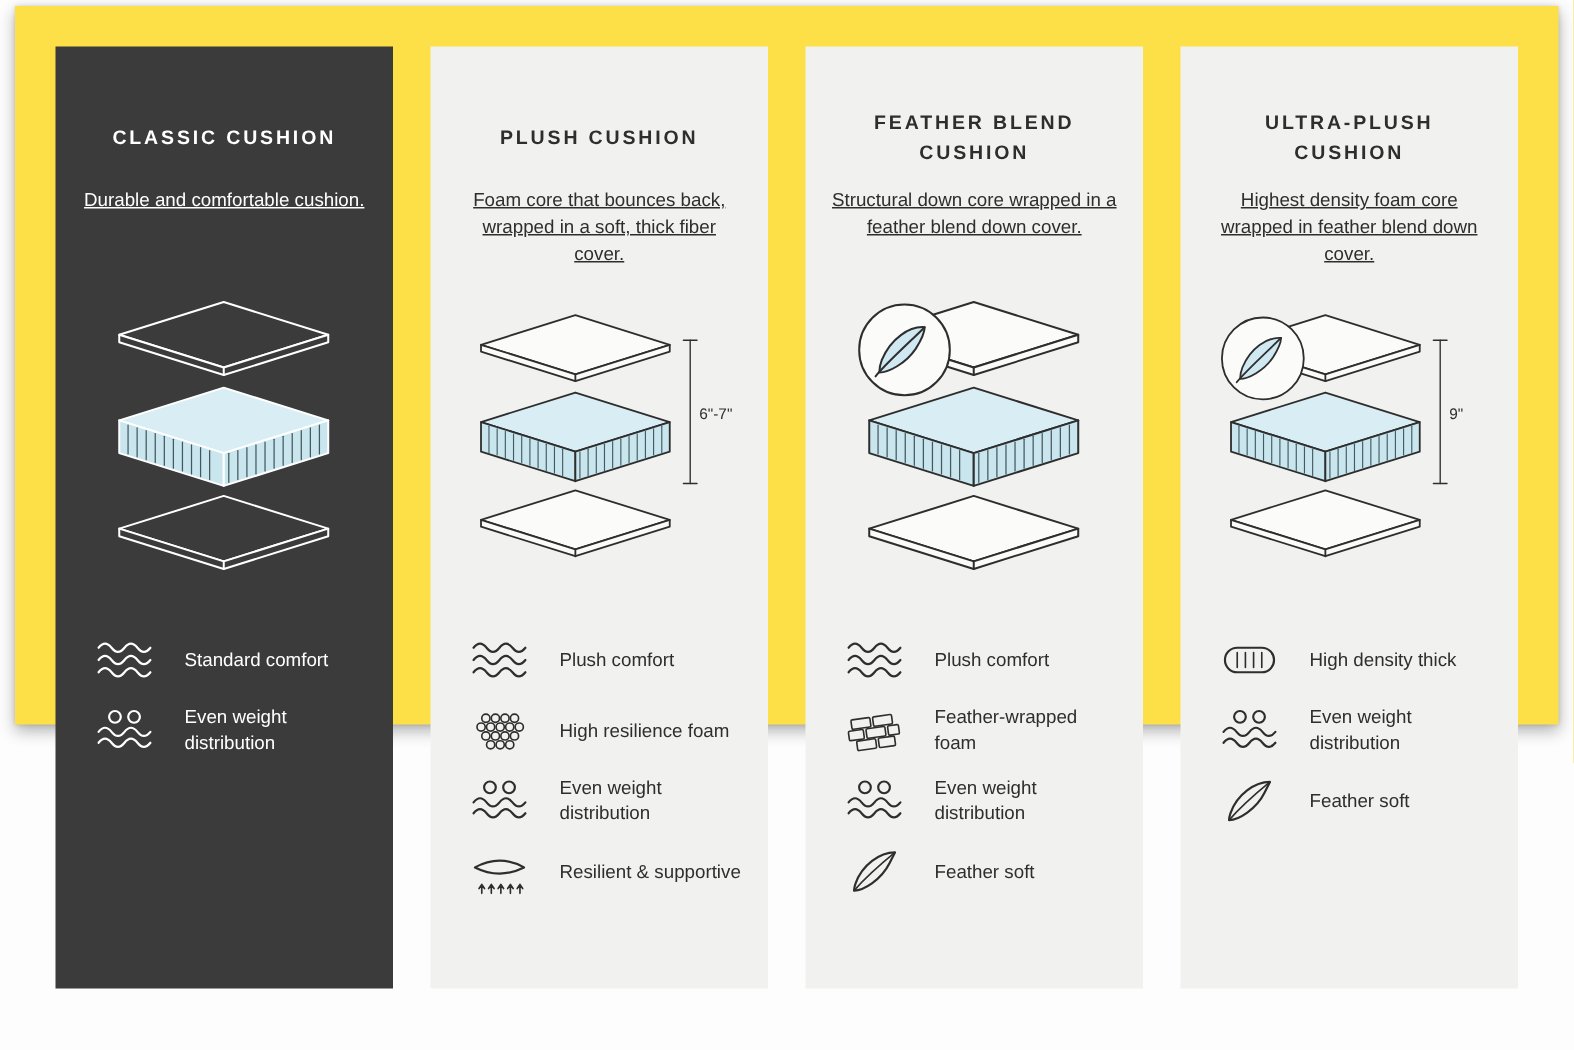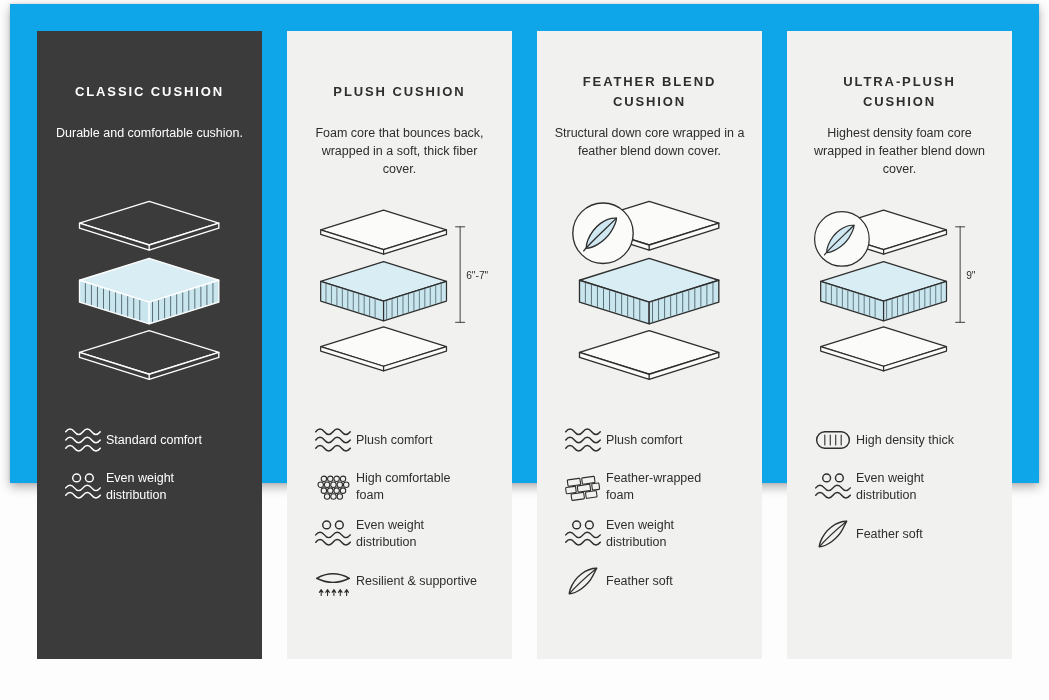--- a/index.html
+++ b/index.html
@@ -7,21 +7,21 @@
   body {
     background: #fdfdfd;
     font-family: "Liberation Sans", sans-serif;
     position: relative;
     overflow: hidden;
   }
   .sheet {
     position: absolute;
     left: 10px; top: 4px;
     width: 1029px; height: 479px;
-    background: #0ea5e9;
+    background: #fde047;
     box-shadow: 0 4px 10px rgba(0,0,0,.30), 0 0 3px rgba(0,0,0,.12);
   }
   .cards {
     display: flex;
     gap: 25px;
     justify-content: center;
     padding-top: 27px;
   }
   .card {
     width: 225px; height: 628px;
@@ -34,30 +34,30 @@
     min-height: 42px;
     display: flex; align-items: center; justify-content: center;
     text-align: center;
     font-size: 13px; font-weight: 700;
     letter-spacing: 1.9px; line-height: 1.55;
   }
   .desc {
     margin-top: 12px;
     min-height: 56px;
     text-align: center;
-    font-size: 12.5px; line-height: 1.42;
+    font-size: 12.5px; line-height: 1.42; text-decoration: underline;
   }
   .illus {
     height: 206px; margin-top: 8px;
     display: flex; align-items: center; justify-content: center;
   }
   .features { margin-top: 28px; padding-left: 9px; }
   .feature {
     display: flex; align-items: center;
-    gap: 3px; margin-bottom: 13px; min-height: 33px;
+    gap: 20px; margin-bottom: 13px; min-height: 33px;
   }
   .ficon { width: 40px; height: 34px; flex: none; }
   .flabel { font-size: 12.5px; line-height: 1.35; max-width: 124px; }
   .cushion-svg { display: block; }
   .cushion-svg text { font-family: "Liberation Sans", sans-serif; }
 </style>
 </head>
 <body>
 
 <svg style="position:absolute;width:0;height:0" aria-hidden="true">
@@ -236,21 +236,21 @@
           <div class="feature">
             <svg class="ficon" viewBox="0 0 44 36" fill="none" stroke="currentColor" stroke-width="1.6" stroke-linecap="round" stroke-linejoin="round">
               <use href="#waves-icon" xlink:href="#waves-icon"></use>
             </svg>
             <span class="flabel">Plush comfort</span>
           </div>
           <div class="feature">
             <svg class="ficon" viewBox="0 0 44 36" fill="none" stroke="currentColor" stroke-width="1.6" stroke-linecap="round" stroke-linejoin="round">
               <use href="#foam-cells-icon" xlink:href="#foam-cells-icon"></use>
             </svg>
-            <span class="flabel">High comfortable foam</span>
+            <span class="flabel">High resilience foam</span>
           </div>
           <div class="feature">
             <svg class="ficon" viewBox="0 0 44 36" fill="none" stroke="currentColor" stroke-width="1.6" stroke-linecap="round" stroke-linejoin="round">
               <use href="#even-weight-icon" xlink:href="#even-weight-icon"></use>
             </svg>
             <span class="flabel">Even weight distribution</span>
           </div>
           <div class="feature">
             <svg class="ficon" viewBox="0 0 44 36" fill="none" stroke="currentColor" stroke-width="1.6" stroke-linecap="round" stroke-linejoin="round">
               <use href="#resilient-icon" xlink:href="#resilient-icon"></use>

